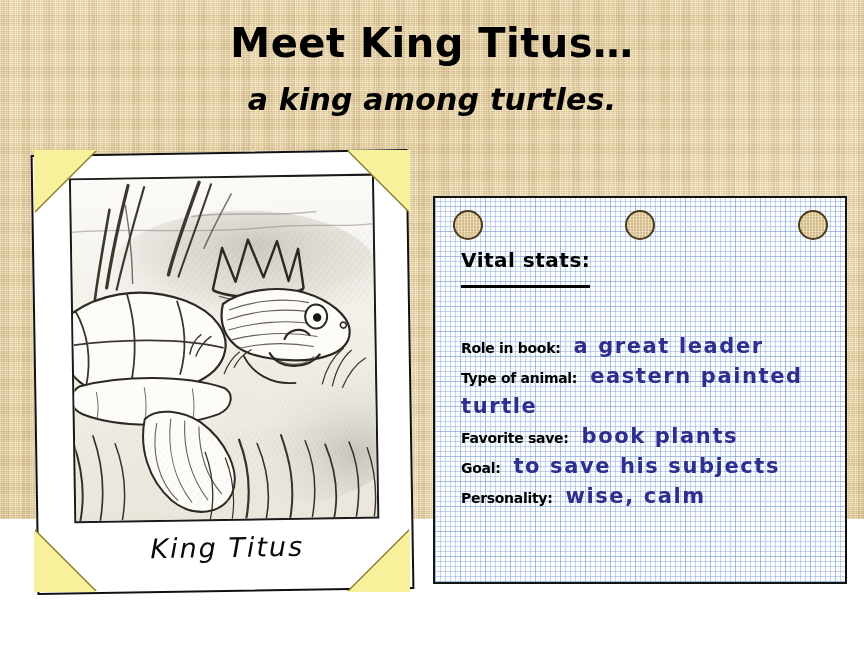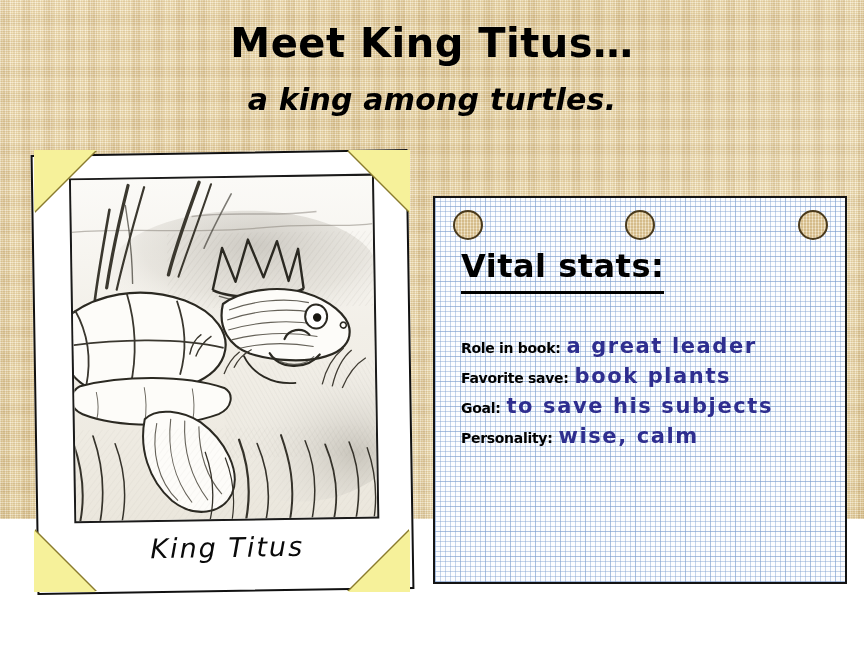--- a/index.html
+++ b/index.html
@@ -207,25 +207,25 @@
   #hole-left   { left: 18px;  top: 12px; }
   #hole-center { left: 190px; top: 12px; }
   #hole-right  { left: 363px; top: 12px; }
 
   
   #vital-heading {
     position: absolute;
     left: 26px;
     top: 52px;
     font-family: "DejaVu Sans", sans-serif;
-    font-size: 32px;
+    font-size: 20px;
     font-weight: bold;
     color: #000000;
     letter-spacing: 0.5px;
-    padding-bottom: 7px;
+    padding-bottom: 14px;
     border-bottom: 3px solid #000000;
     display: inline-block;
     line-height: 1.05;
   }
 
   #stats-list {
     position: absolute;
     left: 26px;
     top: 134px;
     width: 380px;
@@ -240,21 +240,21 @@
     font-weight: bold;
     color: #000000;
     letter-spacing: -0.3px;
   }
   .stat-value {
     font-family: "DejaVu Sans", sans-serif;
     font-size: 21px;
     font-weight: bold;
     color: #2e2e8f;
     letter-spacing: 1.6px;
-    margin-left: 6px;
+    margin-left: 13px;
   }
 </style>
 </head>
 <body>
 
 <div id="slide">
 
   <div id="title-block">
     <div id="title-main">Meet King Titus…</div>
     <div id="title-sub">a king among turtles.</div>
@@ -421,20 +421,23 @@
     <div class="punch-hole" id="hole-right"></div>
 
     <div id="vital-heading">Vital stats:</div>
 
     <div id="stats-list">
 
       <div class="stat-line">
         <span class="stat-label">Role in book:</span><span class="stat-value">a great leader</span>
       </div>
 
+      <div class="stat-line">
+        <span class="stat-label">Type of animal:</span><span class="stat-value">eastern painted turtle</span>
+      </div>
 
       <div class="stat-line">
         <span class="stat-label">Favorite save:</span><span class="stat-value">book plants</span>
       </div>
 
       <div class="stat-line">
         <span class="stat-label">Goal:</span><span class="stat-value">to save his subjects</span>
       </div>
 
       <div class="stat-line">

